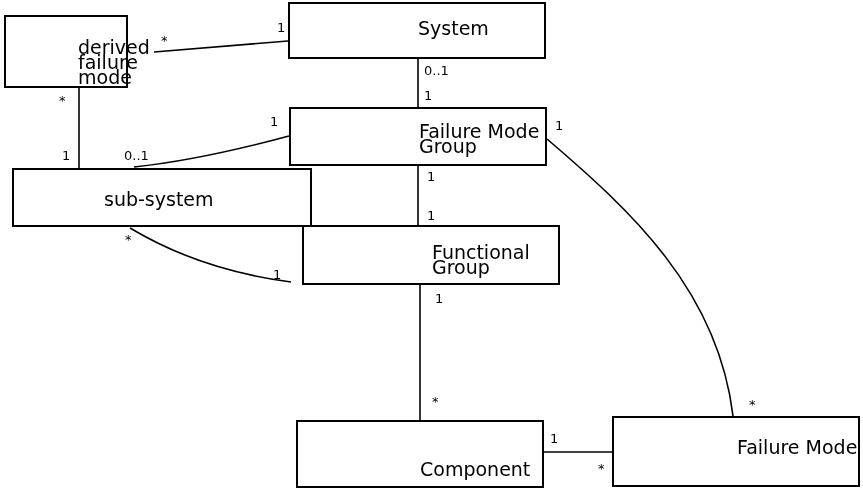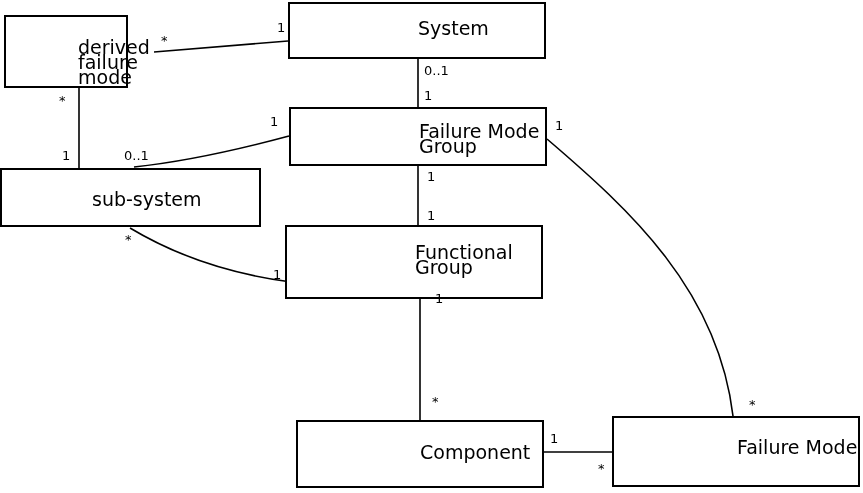--- a/index.html
+++ b/index.html
@@ -16,23 +16,23 @@
   .lbl{
     position:absolute;font-size:19px;line-height:15px;white-space:pre-line;
   }
   .mult{
     position:absolute;font-size:13px;line-height:13px;white-space:pre;
   }
   
   .b0{left:4px;top:15px;width:124px;height:73px}   .b0 .lbl{left:72px;top:23px}
   .b1{left:288px;top:2px;width:258px;height:57px}  .b1 .lbl{left:128px;top:17px}
   .b2{left:289px;top:107px;width:258px;height:59px}.b2 .lbl{left:128px;top:15px}
-  .b3{left:0px;top:168px;width:261px;height:59px}  .b3 .lbl{left:90px;top:22px}
-  .b4{left:285px;top:225px;width:258px;height:74px}.b4 .lbl{left:128px;top:18px}
-  .b5{left:296px;top:420px;width:248px;height:68px}.b5 .lbl{left:122px;top:23px}
+  .b3{left:12px;top:168px;width:300px;height:59px}  .b3 .lbl{left:90px;top:22px}
+  .b4{left:302px;top:225px;width:258px;height:60px}.b4 .lbl{left:128px;top:18px}
+  .b5{left:296px;top:420px;width:248px;height:68px}.b5 .lbl{left:122px;top:40px}
   .b6{left:612px;top:416px;width:248px;height:71px}.b6 .lbl{left:123px;top:22px}
   
   .m0s{left:161px;top:34px}  .m0t{left:277px;top:21px}
   .m1s{left:59px;top:94px}   .m1t{left:62px;top:149px}
   .m2s{left:424px;top:64px}  .m2t{left:424px;top:89px}
   .m3s{left:270px;top:115px} .m3t{left:124px;top:149px}
   .m4s{left:125px;top:233px} .m4t{left:273px;top:268px}
   .m5s{left:427px;top:170px} .m5t{left:427px;top:209px}
   .m6s{left:435px;top:292px} .m6t{left:432px;top:395px}
   .m7s{left:550px;top:432px} .m7t{left:598px;top:462px}

